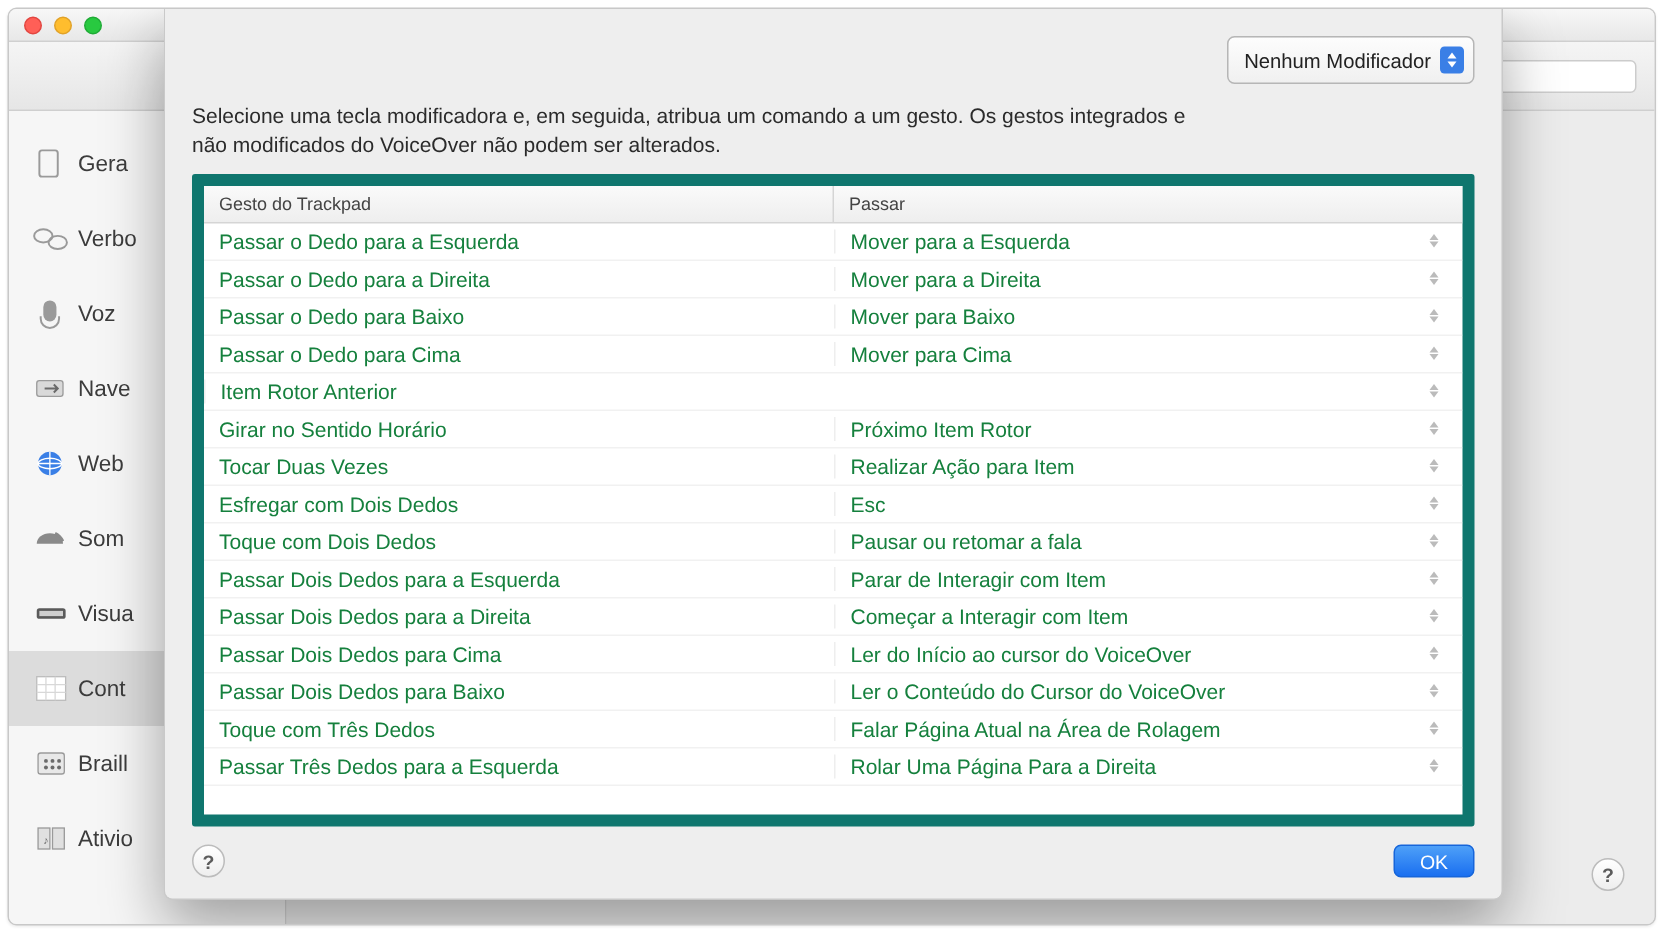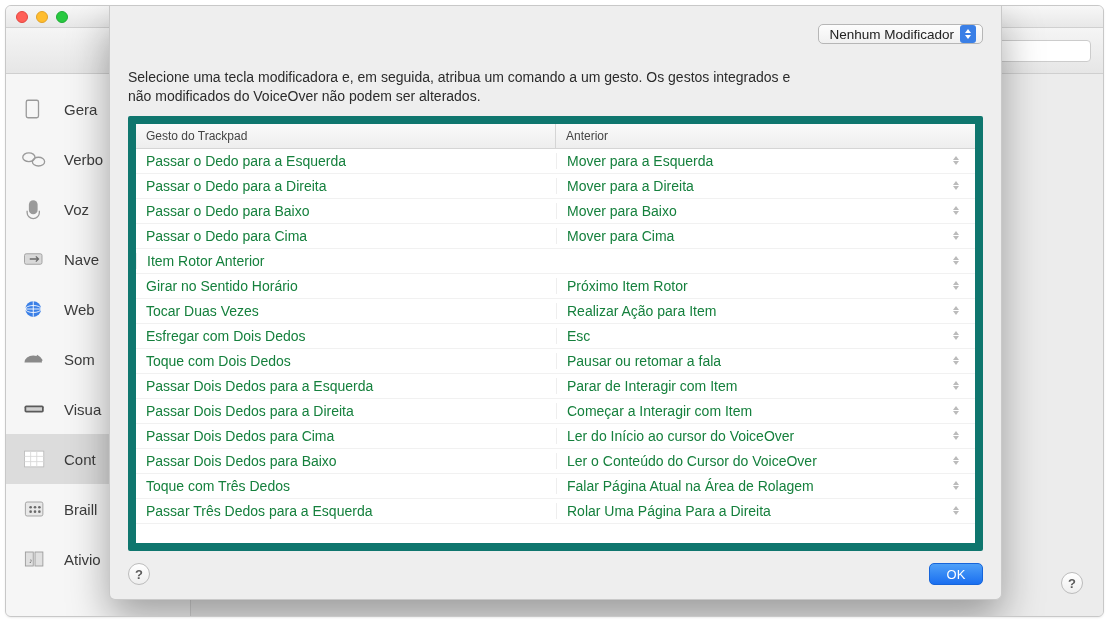--- a/index.html
+++ b/index.html
@@ -67,21 +67,21 @@
   .body {
     display: flex; height: calc(100% - 68px);
   }
   .sidebar {
     width: 185px;
     background: #f6f6f6;
     border-right: 1px solid #d6d6d6;
     padding-top: 10px;
   }
   .side-item {
-    display: flex; align-items: center; gap: 14px;
+    display: flex; align-items: center; gap: 2px;
     height: 50px;
     padding: 0 14px;
     font-size: 15px; color: #3c3c3c;
     cursor: default;
   }
   .side-item.selected { background: #dcdcdc; }
   .side-icon {
     width: 30px; height: 30px; display: flex; align-items: center; justify-content: center;
     color: #6b6b6b;
   }
@@ -101,21 +101,21 @@
   }
   .sheet-header {
     display: flex; align-items: flex-start; gap: 20px;
     margin-bottom: 10px;
   }
   .instruction {
     flex: 1;
     font-size: 14px; color: #2b2b2b; line-height: 1.35; margin-top: 44px;
   }
   .modifier-select {
-    height: 20px;
+    height: 32px;
     background: linear-gradient(#fdfdfd,#f0f0f0);
     border: 1px solid #b6b6b6;
     border-radius: 5px;
     display: flex; align-items: center;
     padding: 0 6px 0 10px;
     font-size: 13.5px;
     white-space: nowrap;
     color: #222;
   }
   .modifier-caret {
@@ -340,21 +340,21 @@
       <div class="instruction">Selecione uma tecla modificadora e, em seguida, atribua um comando a um gesto. Os gestos integrados e não modificados do VoiceOver não podem ser alterados.</div>
       <div class="modifier-select">
         <span>Nenhum Modificador</span>
         <span class="modifier-caret"></span>
       </div>
     </div>
 
     <div class="table-wrap">
       <div class="thead">
         <div class="th col-gesture">Gesto do Trackpad</div>
-        <div class="th col-command">Anterior</div>
+        <div class="th col-command">Passar</div>
       </div>
       <div class="tbody" id="tbody">
           <div class="trow">
             <div class="tcell col-gesture">Passar o Dedo para a Esquerda</div>
             <div class="tcell col-command">
               <span>Mover para a Esquerda</span>
               <span class="dd-group">
                 <span class="dd-caret up"></span>
                 <span class="dd-caret down"></span>
               </span>

